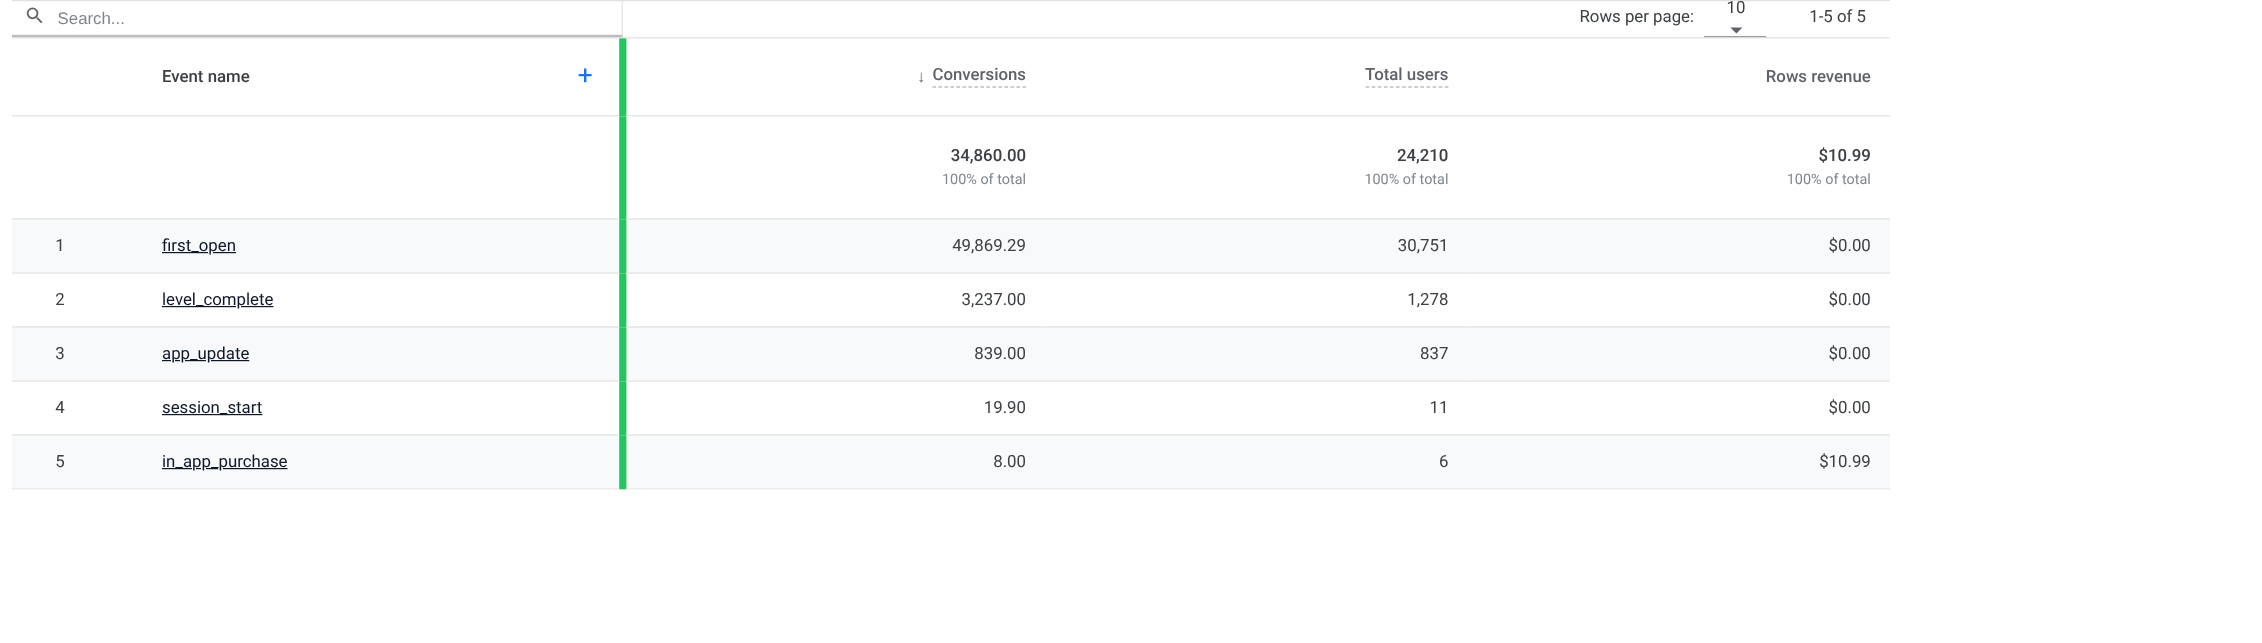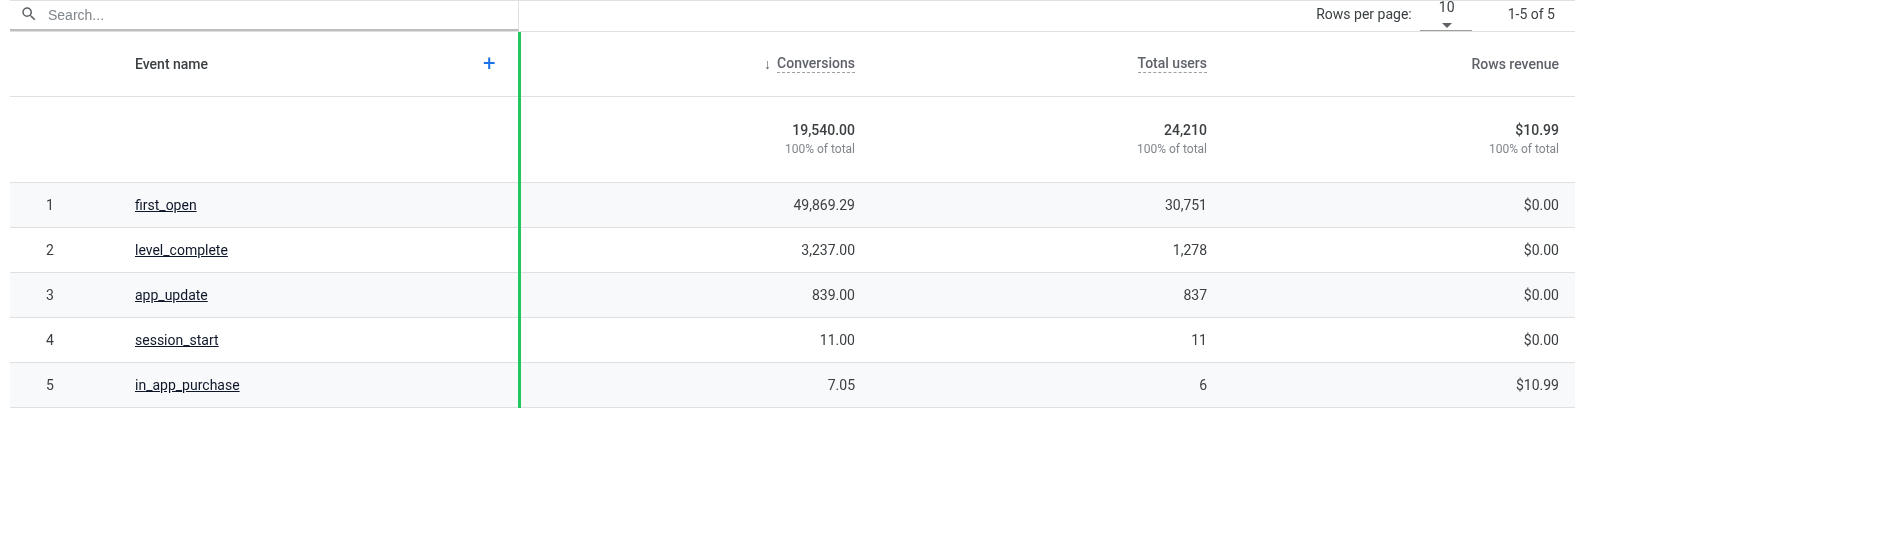--- a/index.html
+++ b/index.html
@@ -84,21 +84,21 @@
     
     .tbl {
       display: table;
       width: 100%;
       table-layout: fixed;
       border-collapse: collapse;
     }
     .tr { display: table-row; }
     .td { display: table-cell; vertical-align: middle; }
     .col-idx   { width: 80px; text-align: center; }
-    .col-name  { width: 429px; padding-left: 45px; border-right: 3px solid #22c55e; }
+    .col-name  { width: 429px; padding-left: 45px; border-right: 6px solid #22c55e; }
     .col-conv  { text-align: right; padding-right: 16px; }
     .col-users { text-align: right; padding-right: 16px; }
     .col-rev   { text-align: right; padding-right: 16px; }
 
     
     .hdr { height: 64px; }
     .hdr .td { border-bottom: 1px solid #e0e0e0; color: #5f6368; font-size: 14px; }
     .hdr .col-name {
       position: relative;
       color: #3c4043;
@@ -204,21 +204,21 @@
         <span class="metric-hdr">
           <span>Rows revenue</span>
         </span>
       </div>
     </div>
 
     <div class="tr summary">
       <div class="td col-idx"></div>
       <div class="td col-name"></div>
       <div class="td col-conv">
-        <span class="big">19,540.00</span>
+        <span class="big">34,860.00</span>
         <span class="pct">100% of total</span>
       </div>
       <div class="td col-users">
         <span class="big">24,210</span>
         <span class="pct">100% of total</span>
       </div>
       <div class="td col-rev">
         <span class="big">$10.99</span>
         <span class="pct">100% of total</span>
       </div>
@@ -244,27 +244,27 @@
       <div class="td col-idx">3</div>
       <div class="td col-name"><a class="event-link">app_update</a></div>
       <div class="td col-conv">839.00</div>
       <div class="td col-users">837</div>
       <div class="td col-rev">$0.00</div>
     </div>
 
     <div class="tr row">
       <div class="td col-idx">4</div>
       <div class="td col-name"><a class="event-link">session_start</a></div>
-      <div class="td col-conv">11.00</div>
+      <div class="td col-conv">19.90</div>
       <div class="td col-users">11</div>
       <div class="td col-rev">$0.00</div>
     </div>
 
     <div class="tr row alt">
       <div class="td col-idx">5</div>
       <div class="td col-name"><a class="event-link">in_app_purchase</a></div>
-      <div class="td col-conv">7.05</div>
+      <div class="td col-conv">8.00</div>
       <div class="td col-users">6</div>
       <div class="td col-rev">$10.99</div>
     </div>
 
   </div>
 </div>
 
 </body></html>

